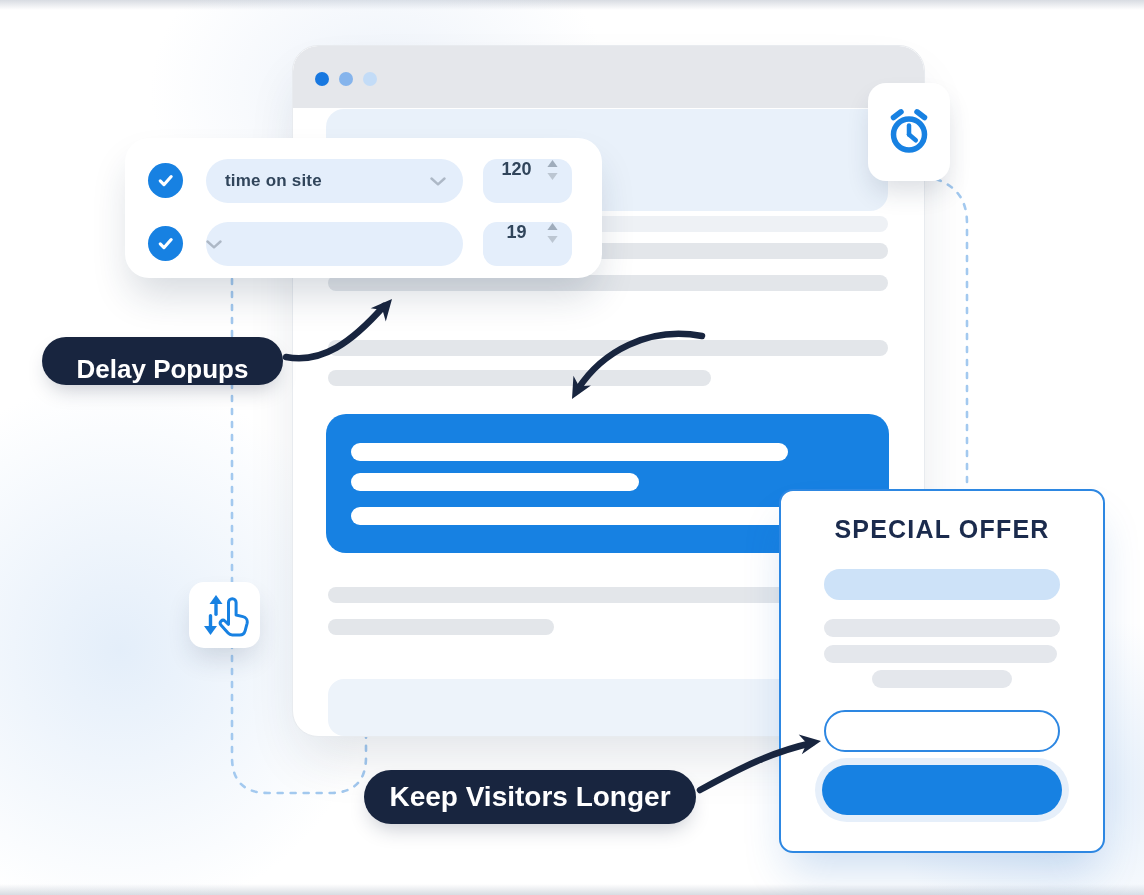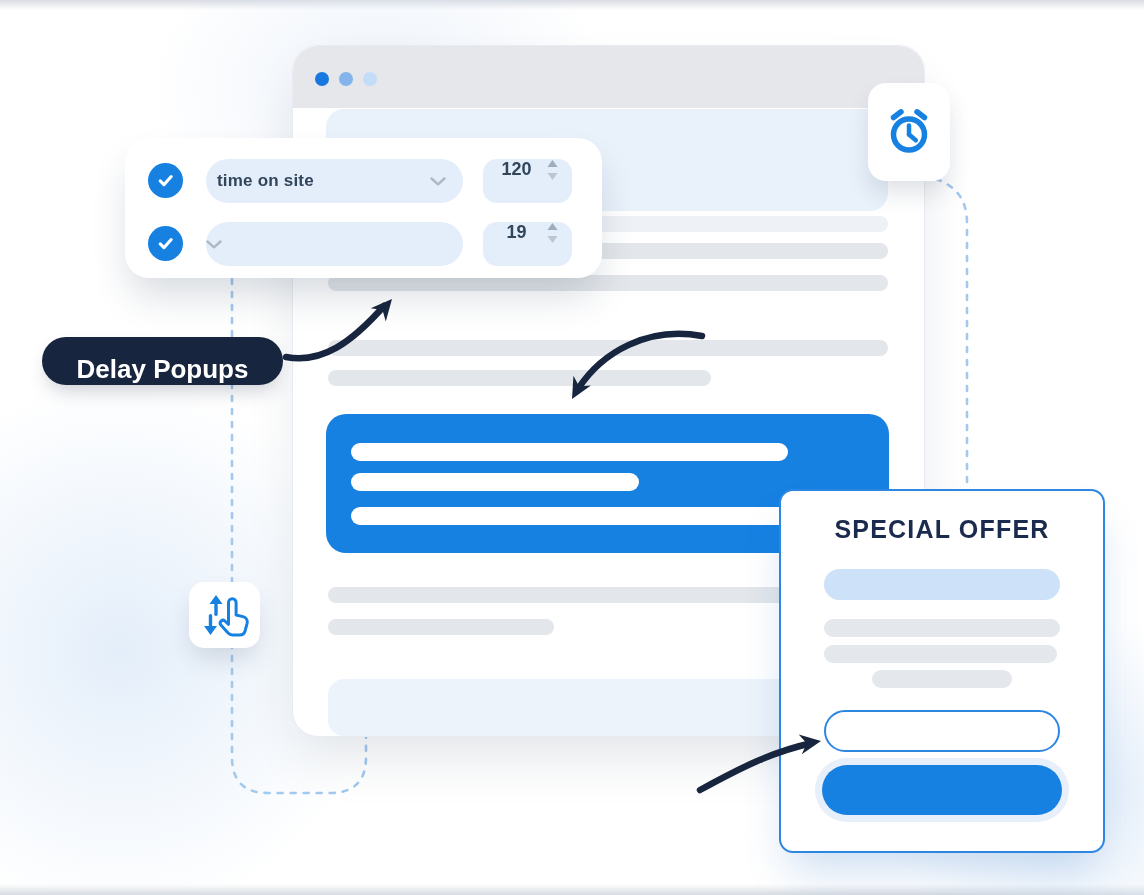--- a/index.html
+++ b/index.html
@@ -27,21 +27,21 @@
   .wline{height:18px;border-radius:9px;background:#ffffff;}
   .bottomblock{left:35px;top:633px;width:552px;height:57px;background:#edf3fa;border-radius:16px;}
   
   .panel{left:125px;top:138px;width:477px;height:140px;background:#fff;border-radius:24px;
          box-shadow:0 22px 38px -6px rgba(30,48,80,.18);z-index:30;}
   .prow{left:0;width:477px;height:44px;}
   .check{left:23px;top:4px;width:35px;height:35px;border-radius:50%;background:#1781e2;
          display:flex;align-items:center;justify-content:center;}
   .dd{left:81px;top:0;width:257px;height:44px;border-radius:22px;background:#e4eefb;
       display:flex;align-items:center;}
-  .dd-label{padding-left:11px;flex:1;font-size:17px;font-weight:700;color:#31455b;letter-spacing:.2px;}
+  .dd-label{padding-left:19px;flex:1;font-size:17px;font-weight:700;color:#31455b;letter-spacing:.2px;}
   .dd-chev{margin-right:17px;display:flex;}
   .val{left:358px;top:0;width:89px;height:44px;border-radius:14px;background:#e4eefb;
        display:flex;align-items:flex-start;}
   .val-num{flex:1;text-align:center;font-size:18px;font-weight:700;color:#31455b;padding-left:4px;}
   .stepper{width:13px;margin-right:13px;display:flex;flex-direction:column;align-items:center;}
   
   .icard{background:#fff;border-radius:18px;box-shadow:0 14px 26px -4px rgba(30,48,80,.16);
          display:flex;align-items:center;justify-content:center;z-index:30;}
   .clock-card{left:868px;top:83px;width:82px;height:98px;}
   .scroll-card{left:189px;top:582px;width:71px;height:66px;border-radius:15px;z-index:20;}
@@ -176,20 +176,23 @@
     <div class="abs opill" style="left:43px;top:78px;width:236px;height:31px;background:#cde2f8;"></div>
     <div class="abs opill" style="left:43px;top:128px;width:236px;height:18px;background:#e4e7ec;border-radius:9px;"></div>
     <div class="abs opill" style="left:43px;top:154px;width:233px;height:18px;background:#e4e7ec;border-radius:9px;"></div>
     <div class="abs opill" style="left:91px;top:179px;width:140px;height:18px;background:#e4e7ec;border-radius:9px;"></div>
     <input class="abs offer-input" type="text" style="">
     <button class="abs offer-btn"></button>
   </div>
 
   <div class="abs tag tag-delay">
     <span>Delay Popups</span>
+  </div>
+  <div class="abs tag tag-keep">
+    <span>Keep Visitors Longer</span>
   </div>
 
   <svg class="abs layer arrow-layer" viewBox="0 0 1144 895">
     <g>
       <path d="M 286 357 C 322 364 352 342 384 306" fill="none" stroke="#18253f" stroke-width="6.5" stroke-linecap="round"></path>
       <path transform="translate(392,299) rotate(-49)" d="M0 0 L-21 10 L-14.5 0 L-21 -10 Z" fill="#18253f"></path>
     </g>
     <g>
       <path d="M 702 336 C 648 326 602 352 578 389" fill="none" stroke="#18253f" stroke-width="6.5" stroke-linecap="round"></path>
       <path transform="translate(572,399) rotate(119)" d="M0 0 L-21 10 L-14.5 0 L-21 -10 Z" fill="#18253f"></path>

